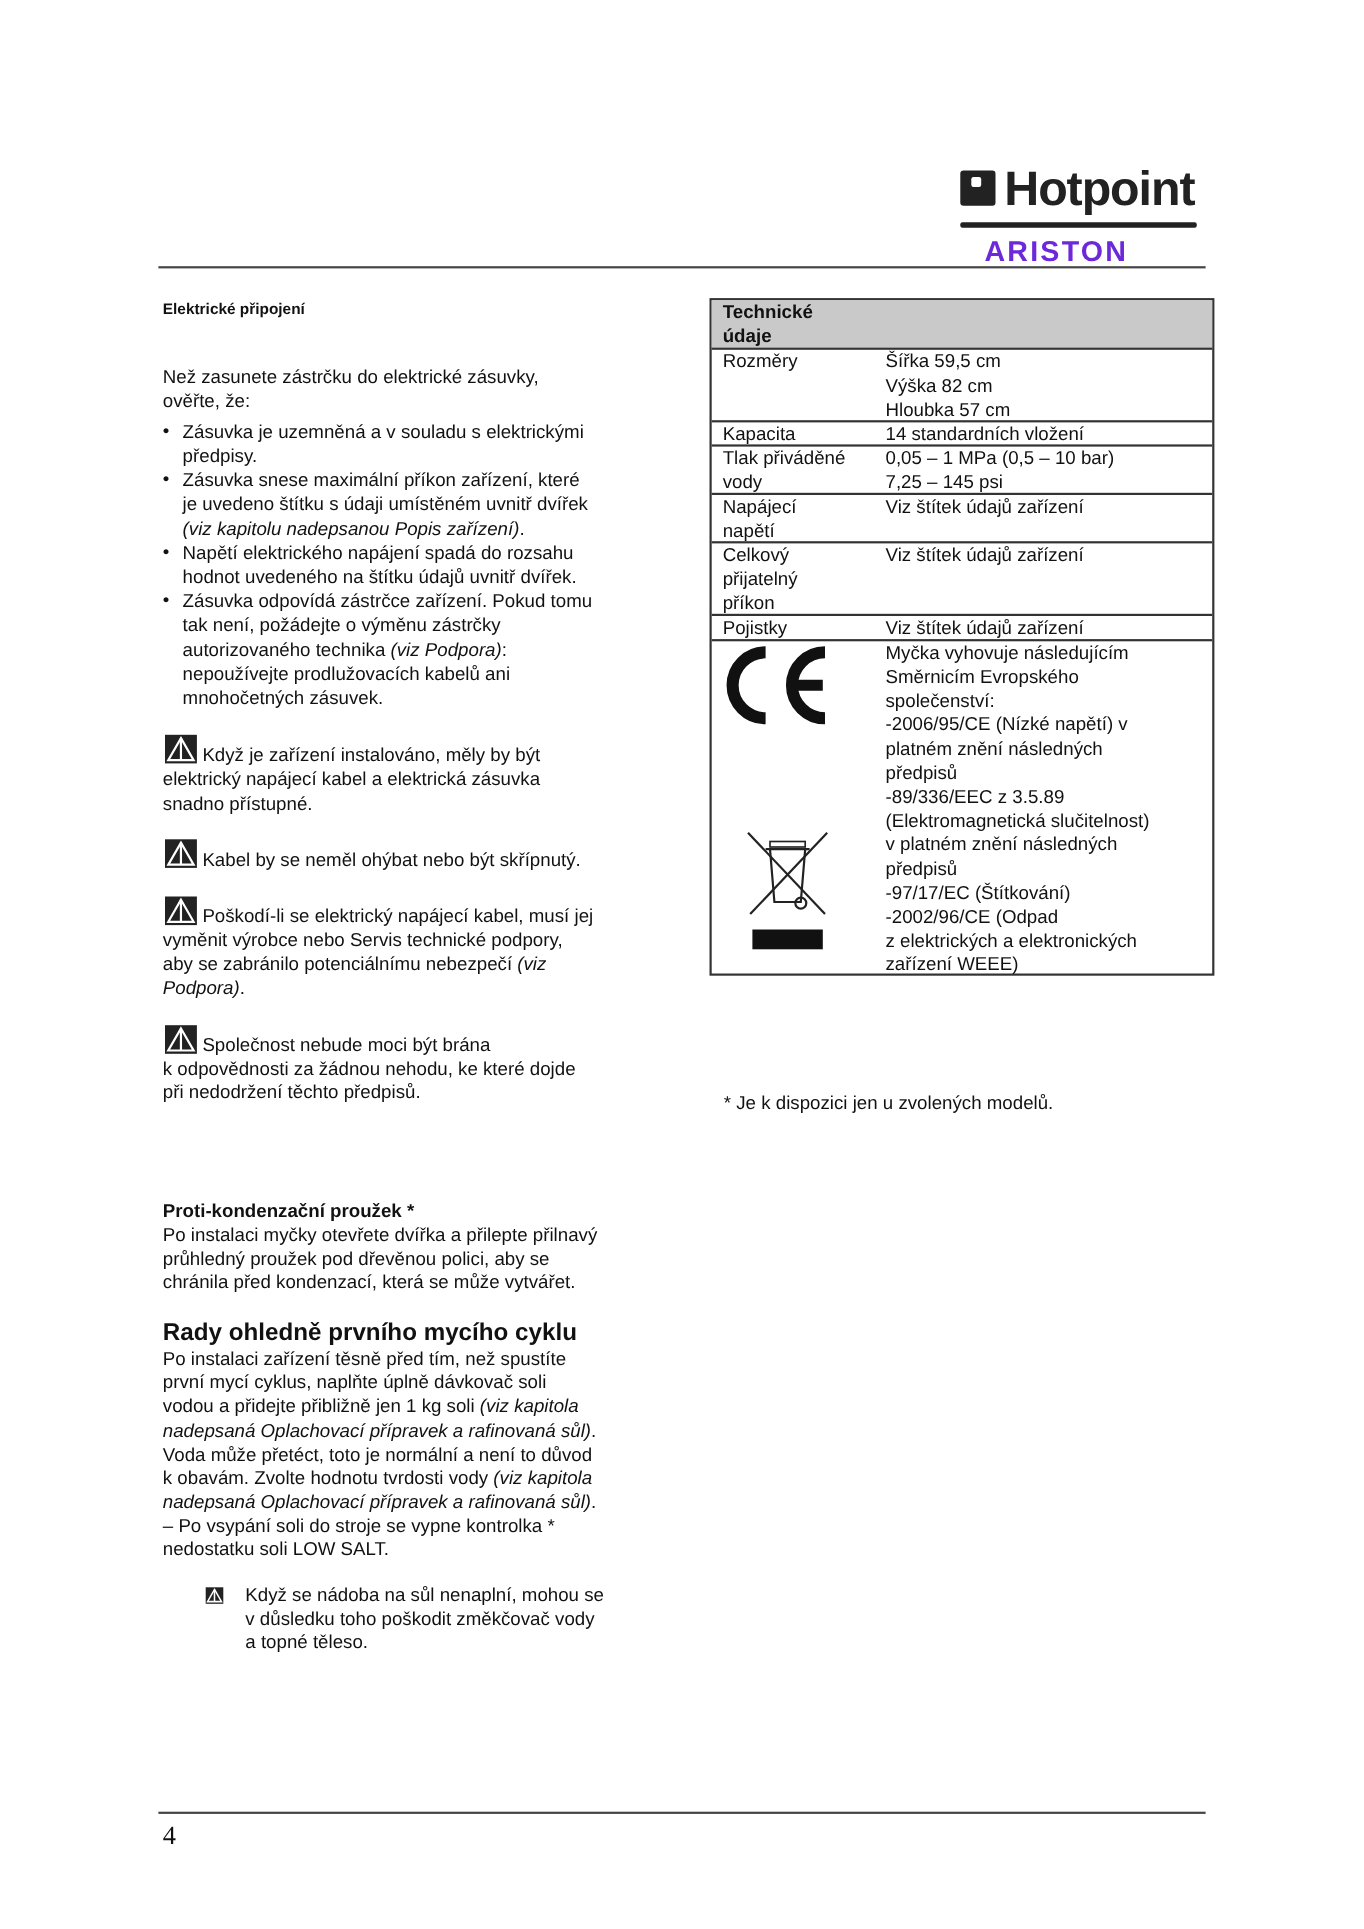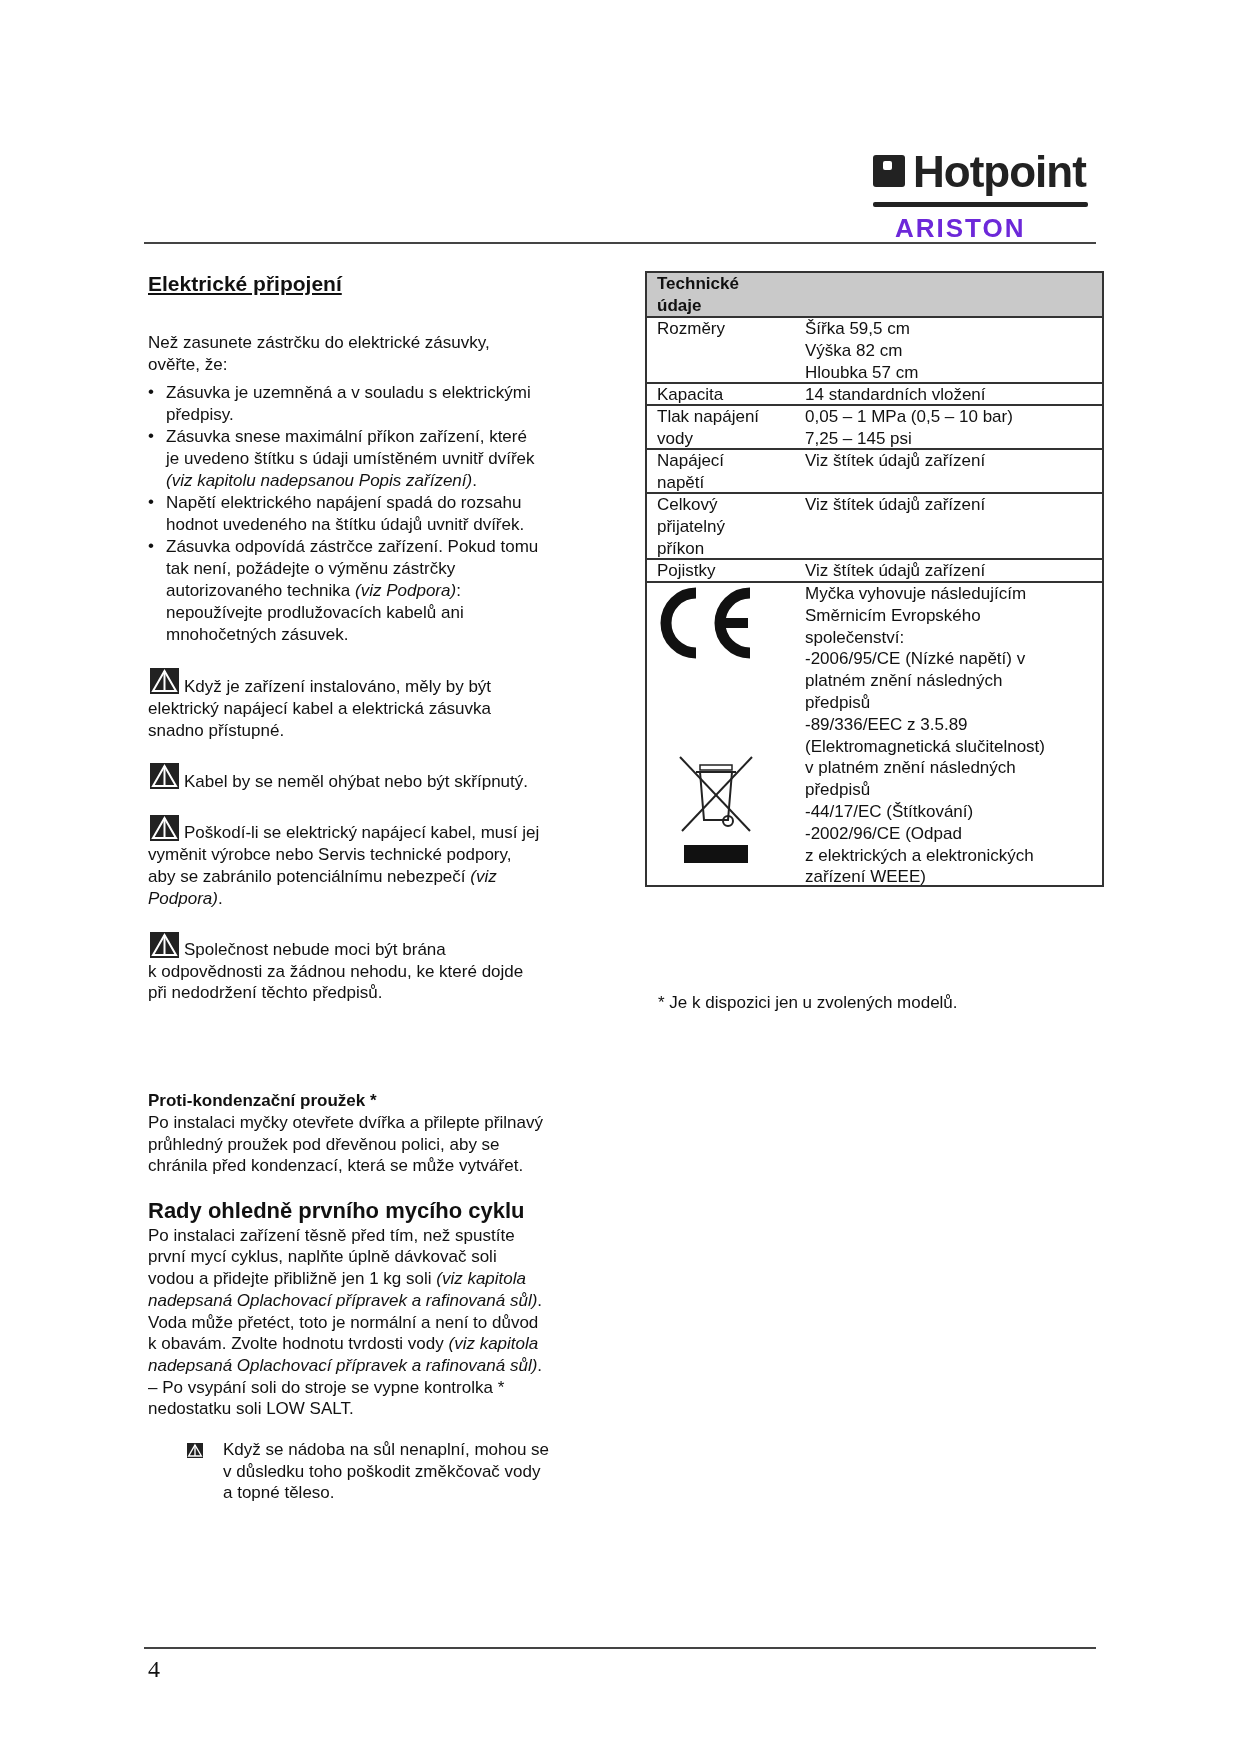--- a/index.html
+++ b/index.html
@@ -1,21 +1,21 @@
 <!DOCTYPE html>
 <html><head>
 <meta charset="utf-8">
 <style>
   html, body { margin: 0; padding: 0; background: #ffffff; }
   body { width: 1240px; height: 1754px; position: relative; overflow: hidden;
          font-family: "Liberation Sans", sans-serif; color: #111; }
   .abs { position: absolute; }
   .t { font-size: 17px; line-height: 21.8px; white-space: nowrap; }
   .hr { position: absolute; height: 2px; background: #444; }
-  .h1 { font-size: 21px; font-weight: bold; white-space: nowrap; text-decoration: underline; }
+  .h1 { font-size: 14px; font-weight: bold; white-space: nowrap; }
   .h2 { font-size: 22px; font-weight: bold; white-space: nowrap; }
   .bold { font-weight: bold; }
   i { font-style: italic; }
   .bullet { position: absolute; left: 148px; font-size: 17px; }
   .warn-icon { position: absolute; width: 29px; height: 26px; background: #222; }
   .warn-icon svg { display: block; }
 
   
   .logo { position: absolute; left: 873px; top: 152px; width: 216px; height: 88px; }
   .logo-square { position: absolute; left: 0; top: 3px; width: 32px; height: 32px; background: #222; border-radius: 3px; }
@@ -155,21 +155,21 @@
   <div class="row" style="height:20px;">
     <div class="c1">
         <div>Kapacita</div>
       </div>
     <div class="c2">
         <div>14 standardních vložení</div>
       </div>
   </div>
   <div class="row" style="height:42px;">
     <div class="c1">
-      <div>Tlak napájení</div>
+      <div>Tlak přiváděné</div>
       <div>vody</div>
     </div>
     <div class="c2">
       <div>0,05 – 1 MPa (0,5 – 10 bar)</div>
       <div>7,25 – 145 psi</div>
     </div>
   </div>
   <div class="row" style="height:42px;">
     <div class="c1">
       <div>Napájecí</div>
@@ -220,21 +220,21 @@
       <div>Myčka vyhovuje následujícím</div>
       <div>Směrnicím Evropského</div>
       <div>společenství:</div>
       <div>-2006/95/CE (Nízké napětí) v</div>
       <div>platném znění následných</div>
       <div>předpisů</div>
       <div>-89/336/EEC z 3.5.89</div>
       <div>(Elektromagnetická slučitelnost)</div>
       <div>v platném znění následných</div>
       <div>předpisů</div>
-      <div>-44/17/EC (Štítkování)</div>
+      <div>-97/17/EC (Štítkování)</div>
       <div>-2002/96/CE (Odpad</div>
       <div>z elektrických a elektronických</div>
       <div>zařízení WEEE)</div>
     </div>
   </div>
 </div>
 
 <div class="abs t" style="left:658px; top:992px;">* Je k dispozici jen u zvolených modelů.</div>
 
 <div class="hr" style="left:144px; top:1647px; width:952px;"></div>

